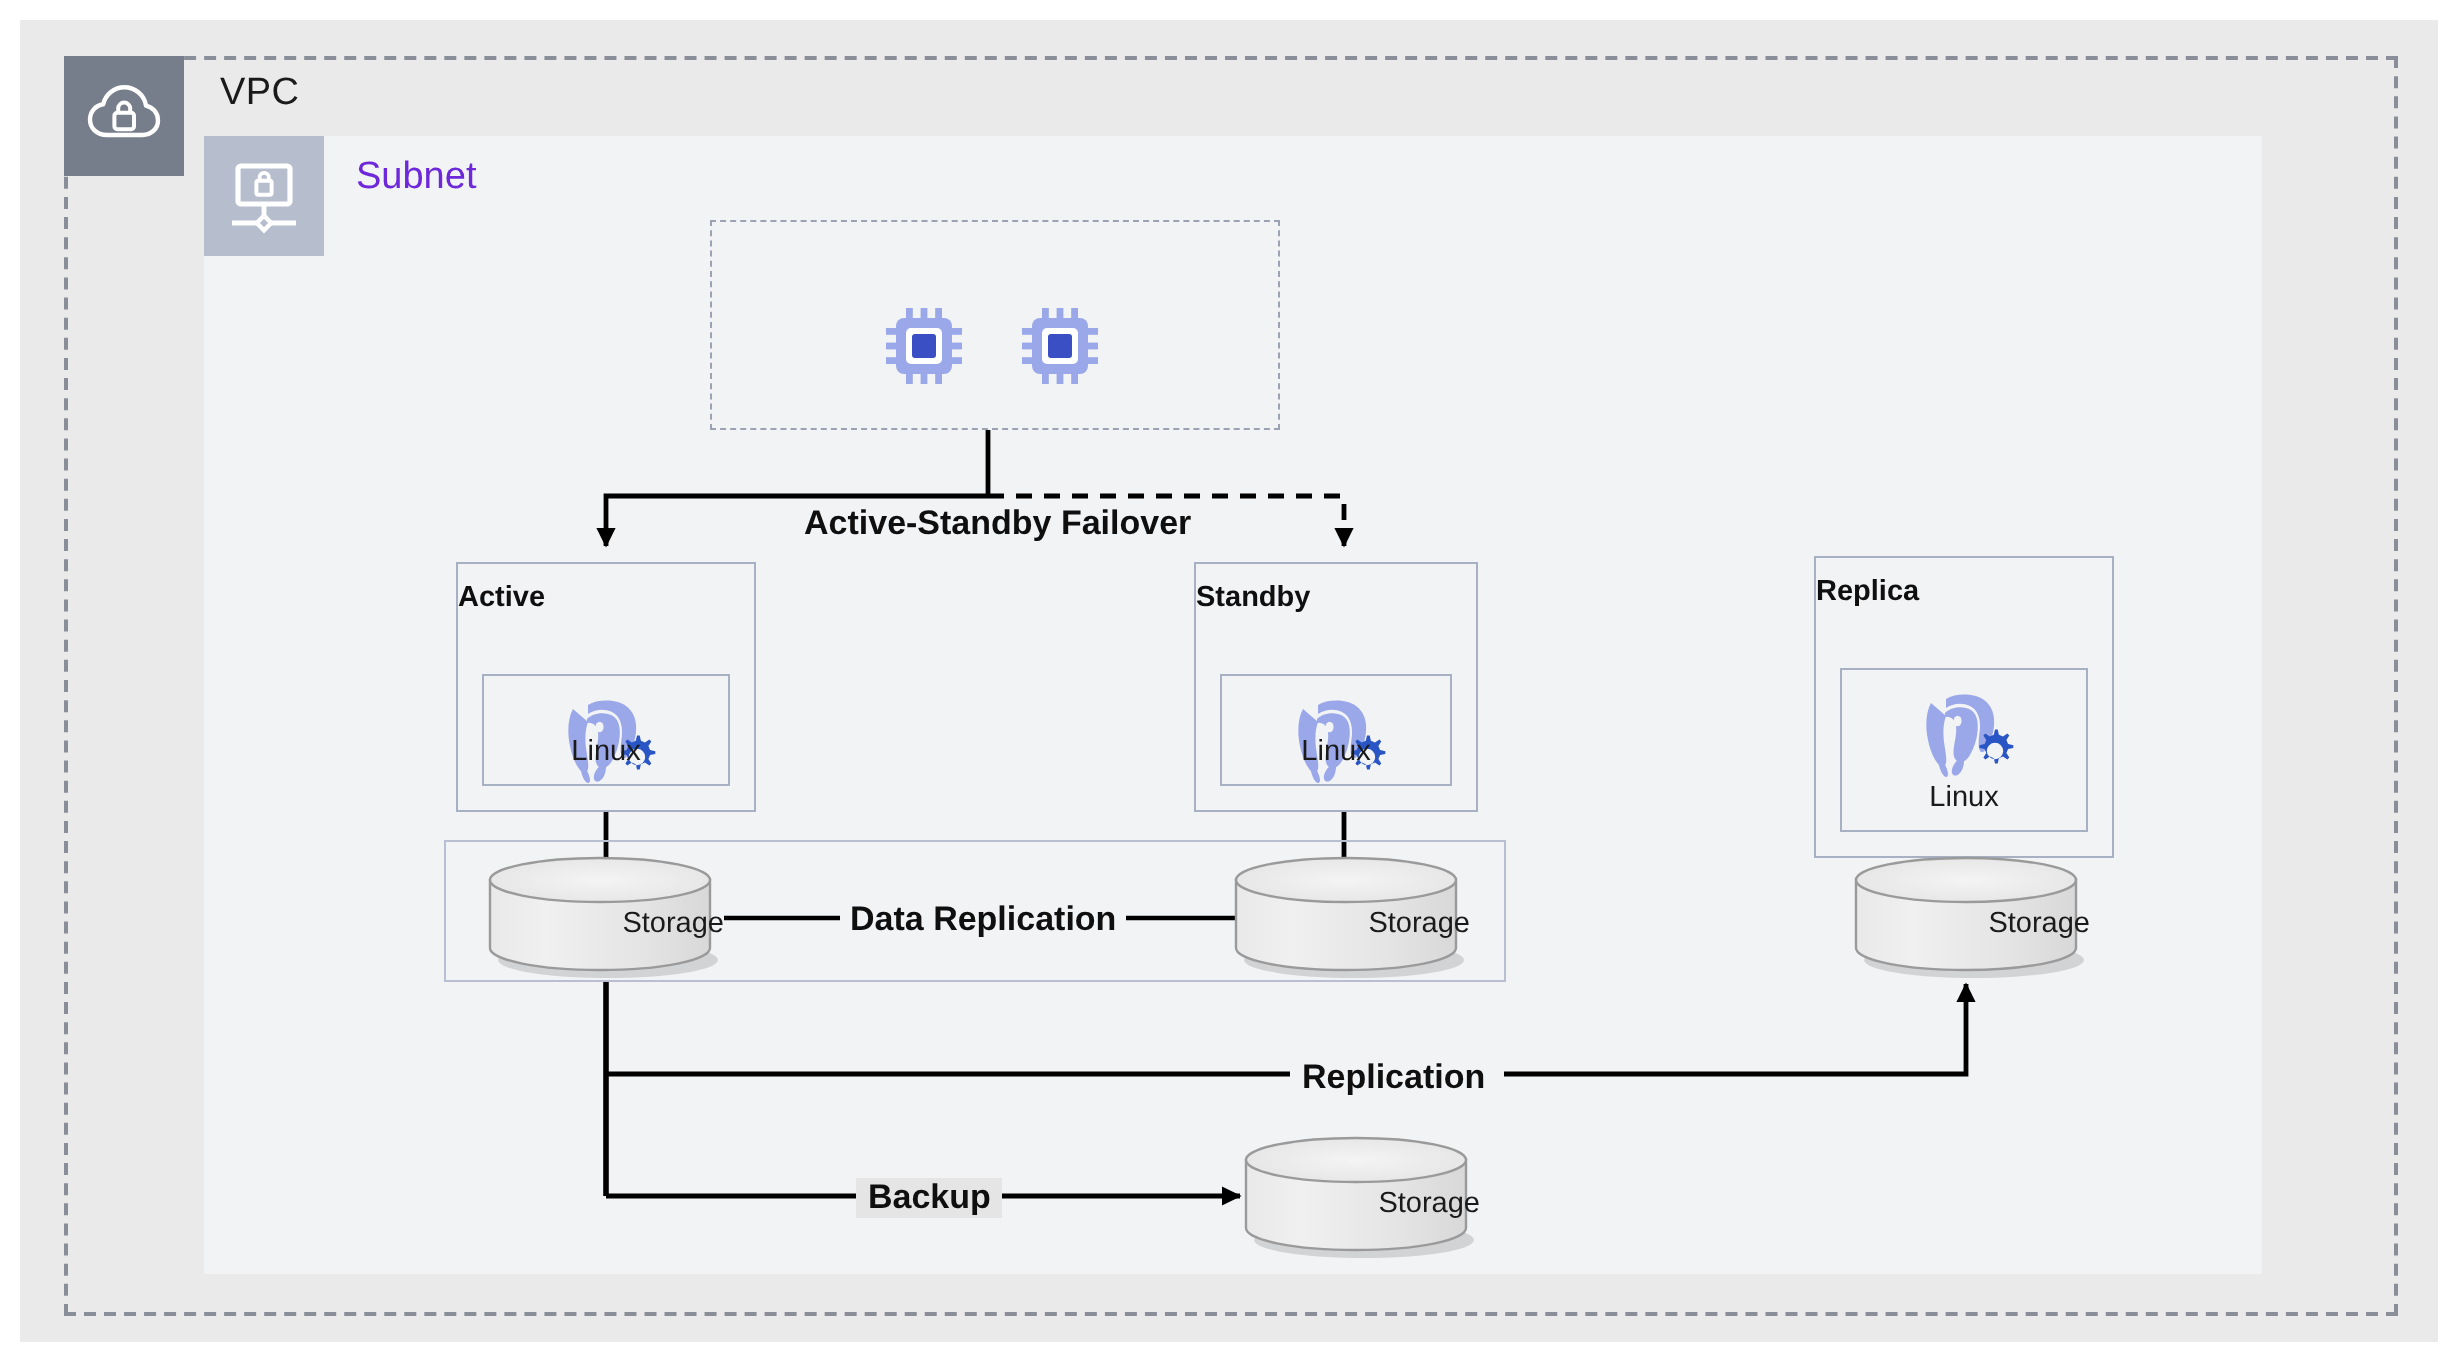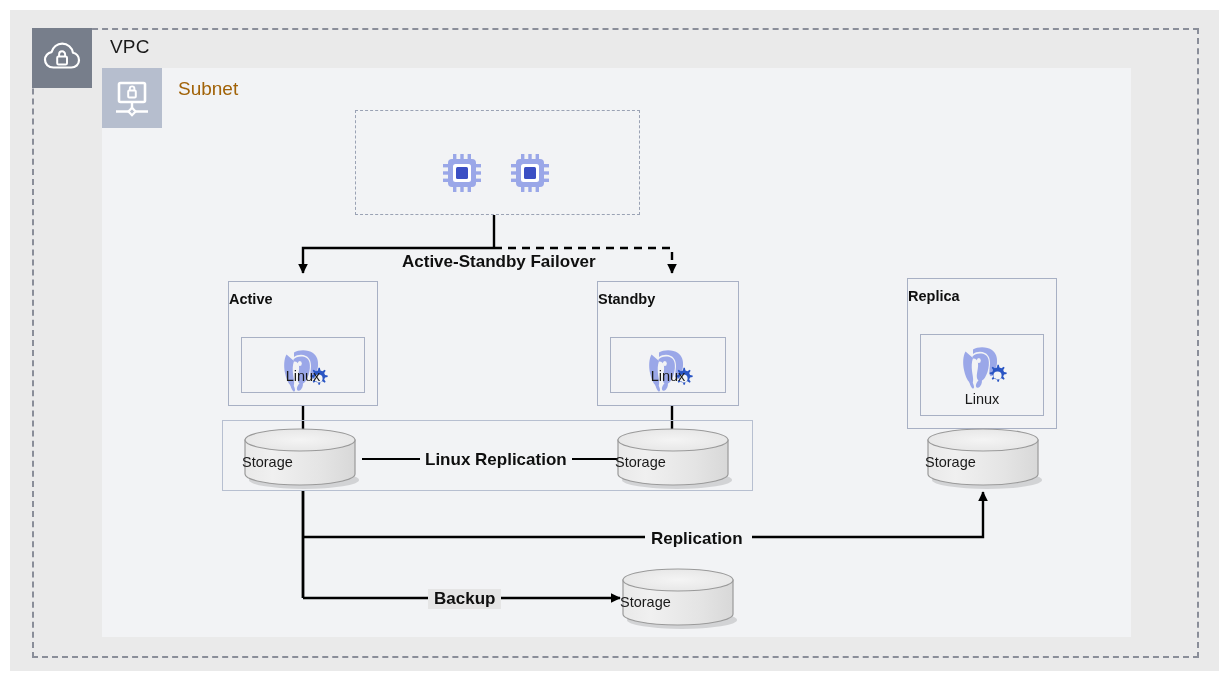--- a/index.html
+++ b/index.html
@@ -67,21 +67,21 @@
     width: 60px; height: 60px;
     background: #b6bece;
     display: flex;
     align-items: center;
     justify-content: center;
   }
   .subnet-label {
     position: absolute;
     left: 178px; top: 78px;
     font-size: 19px;
-    color: #a16207;
+    color: #6d28d9;
   }
 
   
   .was-box {
     position: absolute;
     left: 355px; top: 110px;
     width: 285px; height: 105px;
     border: 1.6px dashed #9aa2b4;
     box-sizing: border-box;
     background: transparent;
@@ -162,21 +162,21 @@
     position: absolute;
     width: 120px; height: 62px;
   }
   .cyl-active  { left: 242px; top: 428px; }
   .cyl-standby { left: 615px; top: 428px; }
   .cyl-replica { left: 925px; top: 428px; }
   .cyl-backup  { left: 620px; top: 568px; }
   .cyl-text {
     position: absolute;
     width: 100%;
-    text-align: left;
+    text-align: right;
     top: 26px;
     font-size: 14.5px;
     color: #1a1a1a;
     pointer-events: none;
   }
 
   
   .conn-label {
     position: absolute;
     font-size: 17px;
@@ -409,17 +409,17 @@
   <div class="cyl cyl-backup">
     <svg width="120" height="62" viewBox="0 0 120 62">
       <ellipse cx="62" cy="52" rx="55" ry="9" fill="#000" opacity="0.13"></ellipse>
       <path d="M3,12 L3,46 a55,11 0 0 0 110,0 L113,12 Z" fill="url(#cylBody)" stroke="#9a9a9a" stroke-width="1.2"></path>
       <ellipse cx="58" cy="12" rx="55" ry="11" fill="url(#cylTop)" stroke="#9a9a9a" stroke-width="1.2"></ellipse>
     </svg>
     <div class="cyl-text">Storage</div>
   </div>
 
   <div class="conn-label lbl-failover">Active-Standby Failover</div>
-  <div class="conn-label lbl-datarep">Linux Replication</div>
+  <div class="conn-label lbl-datarep">Data Replication</div>
   <div class="conn-label lbl-replication">Replication</div>
   <div class="conn-label lbl-backup">Backup</div>
 
 </div>
 
 </body></html>

